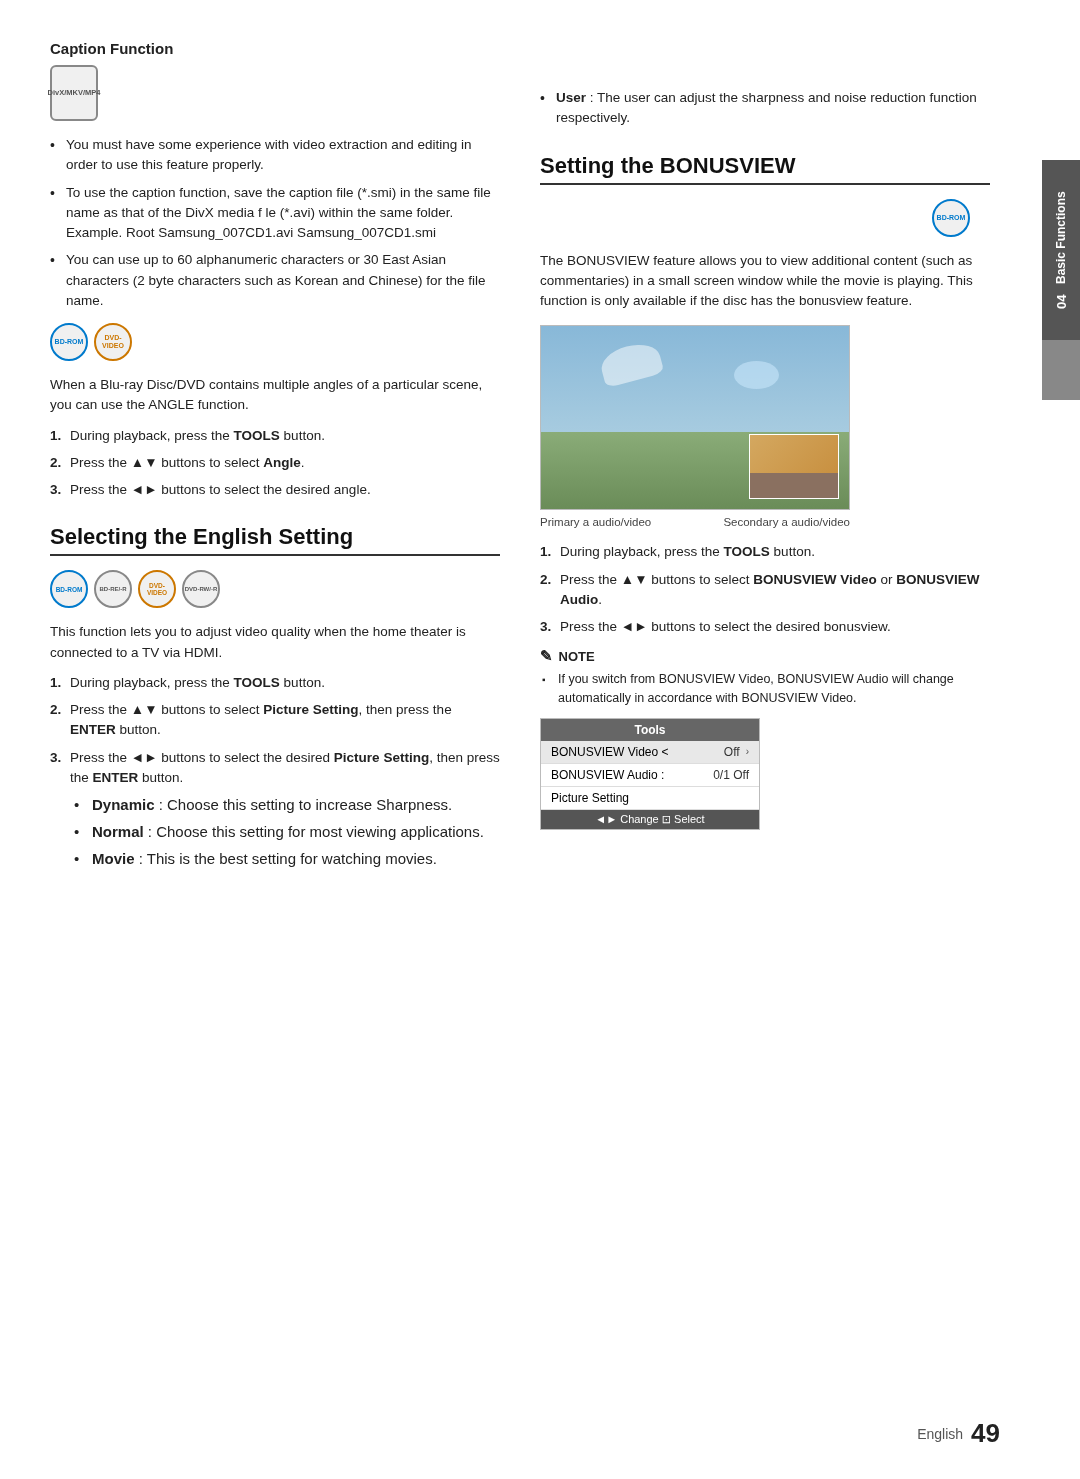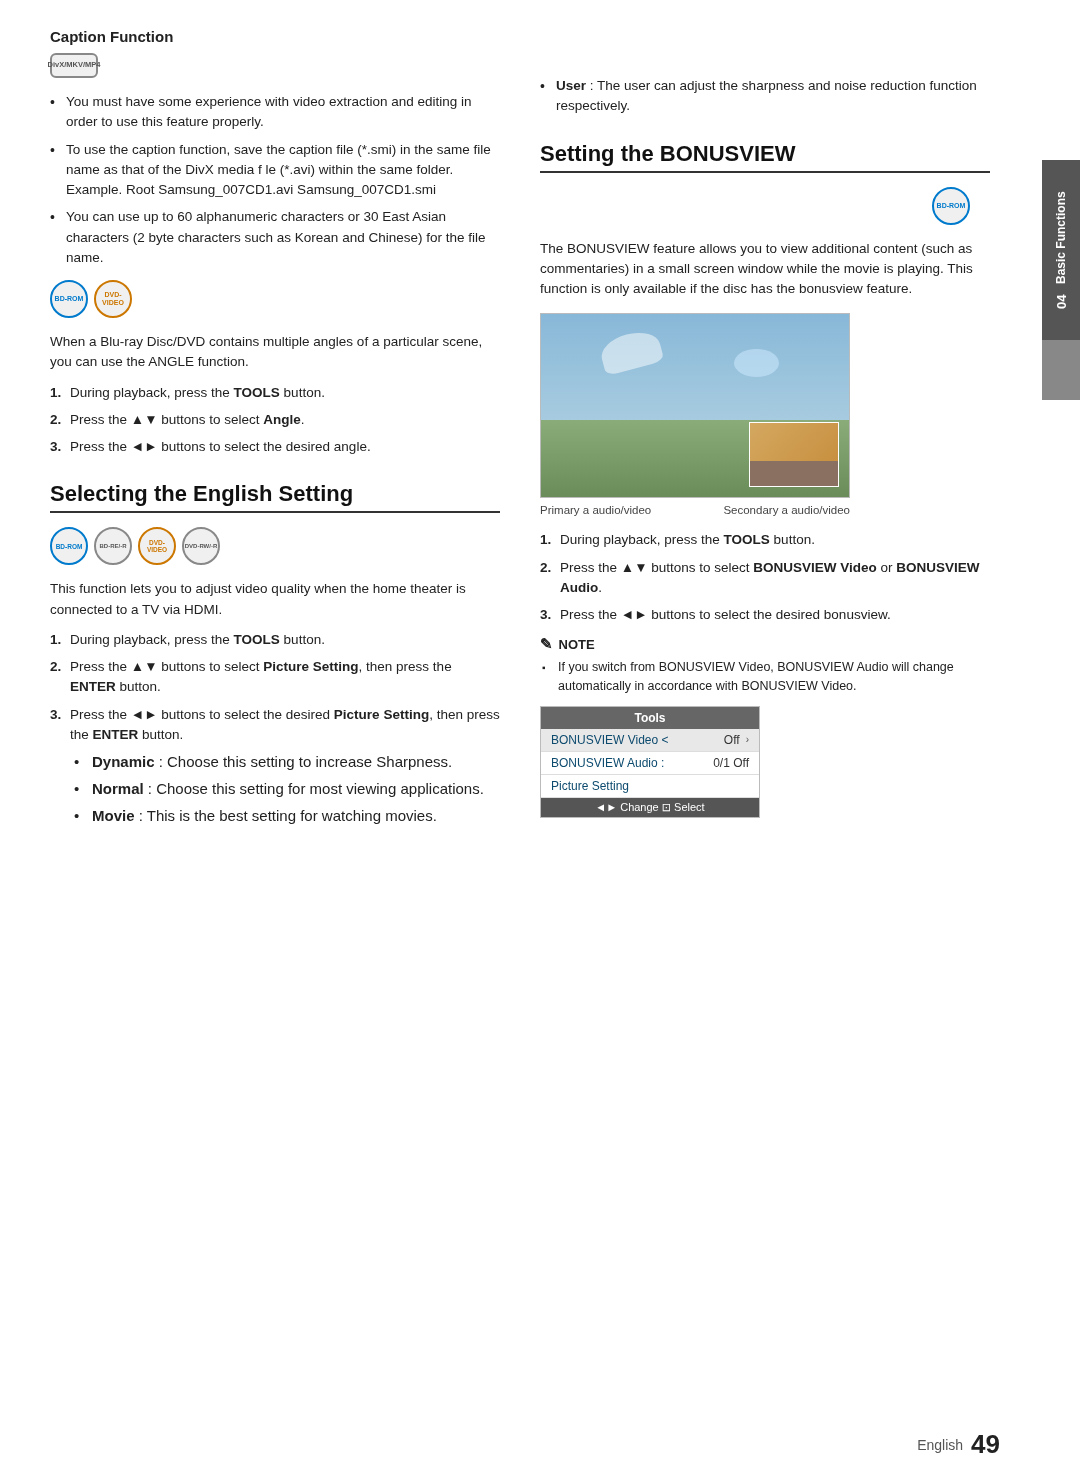--- a/index.html
+++ b/index.html
@@ -46,21 +46,21 @@
       width: 38px;
       background: #888;
       height: 60px;
       z-index: 9;
     }
 
     
     .main-content {
       display: flex;
       width: 1040px;
-      padding: 28px 50px;
+      padding: 40px 50px;
       gap: 40px;
     }
 
     .left-col {
       flex: 1;
       min-width: 0;
     }
 
     .right-col {
       flex: 1;
@@ -221,21 +221,21 @@
       font-weight: bold;
     }
     .tools-table .tools-row {
       display: flex;
       justify-content: space-between;
       align-items: center;
       padding: 4px 10px;
       border-bottom: 1px solid #ddd;
       font-size: 12px;
     }
-    .tools-table .tools-row .tools-label { color: #0c4a6e; }
+    .tools-table .tools-row .tools-label { color: #000000; }
     .tools-table .tools-row .tools-value {
       display: flex;
       align-items: center;
       gap: 6px;
       color: #333;
     }
     .tools-table .tools-row .tools-value .arrow { color: #555; font-size: 10px; }
     .tools-table .tools-footer {
       background: #555;
       color: #fff;
@@ -276,21 +276,21 @@
       content: "▪";
       position: absolute;
       left: 2px;
       font-size: 10px;
       top: 2px;
     }
 
     
     .page-footer {
       position: absolute;
-      bottom: 19px;
+      bottom: 30px;
       right: 80px;
       font-size: 18px;
       color: #333;
       display: flex;
       align-items: center;
       gap: 8px;
     }
     .page-footer .lang { font-size: 14px; color: #555; }
     .page-footer .pagenum {
       font-size: 26px;
@@ -307,21 +307,21 @@
 </div>
 <div class="side-tab-accent"></div>
 
 <div class="main-content">
 
   <div class="left-col">
 
     <div>
       <div class="subsection-title">Caption Function</div>
       <div class="icon-row">
-        <div class="disc-badge" style="width:48px;height:25px;border-radius:6px;font-size:7.5px;font-weight:bold;color:#555;border-color:#888;">
+        <div class="disc-badge" style="width:48px;height:56px;border-radius:6px;font-size:7.5px;font-weight:bold;color:#555;border-color:#888;">
           <span>DivX/MKV/MP4</span>
         </div>
       </div>
       <ul class="bullet-list">
         <li>You must have some experience with video extraction and editing in order to use this feature properly.</li>
         <li>To use the caption function, save the caption file (*.smi) in the same file name as that of the DivX media f le (*.avi) within the same folder. Example. Root Samsung_007CD1.avi Samsung_007CD1.smi</li>
         <li>You can use up to 60 alphanumeric characters or 30 East Asian characters (2 byte characters such as Korean and Chinese) for the file name.</li>
       </ul>
     </div>
 

